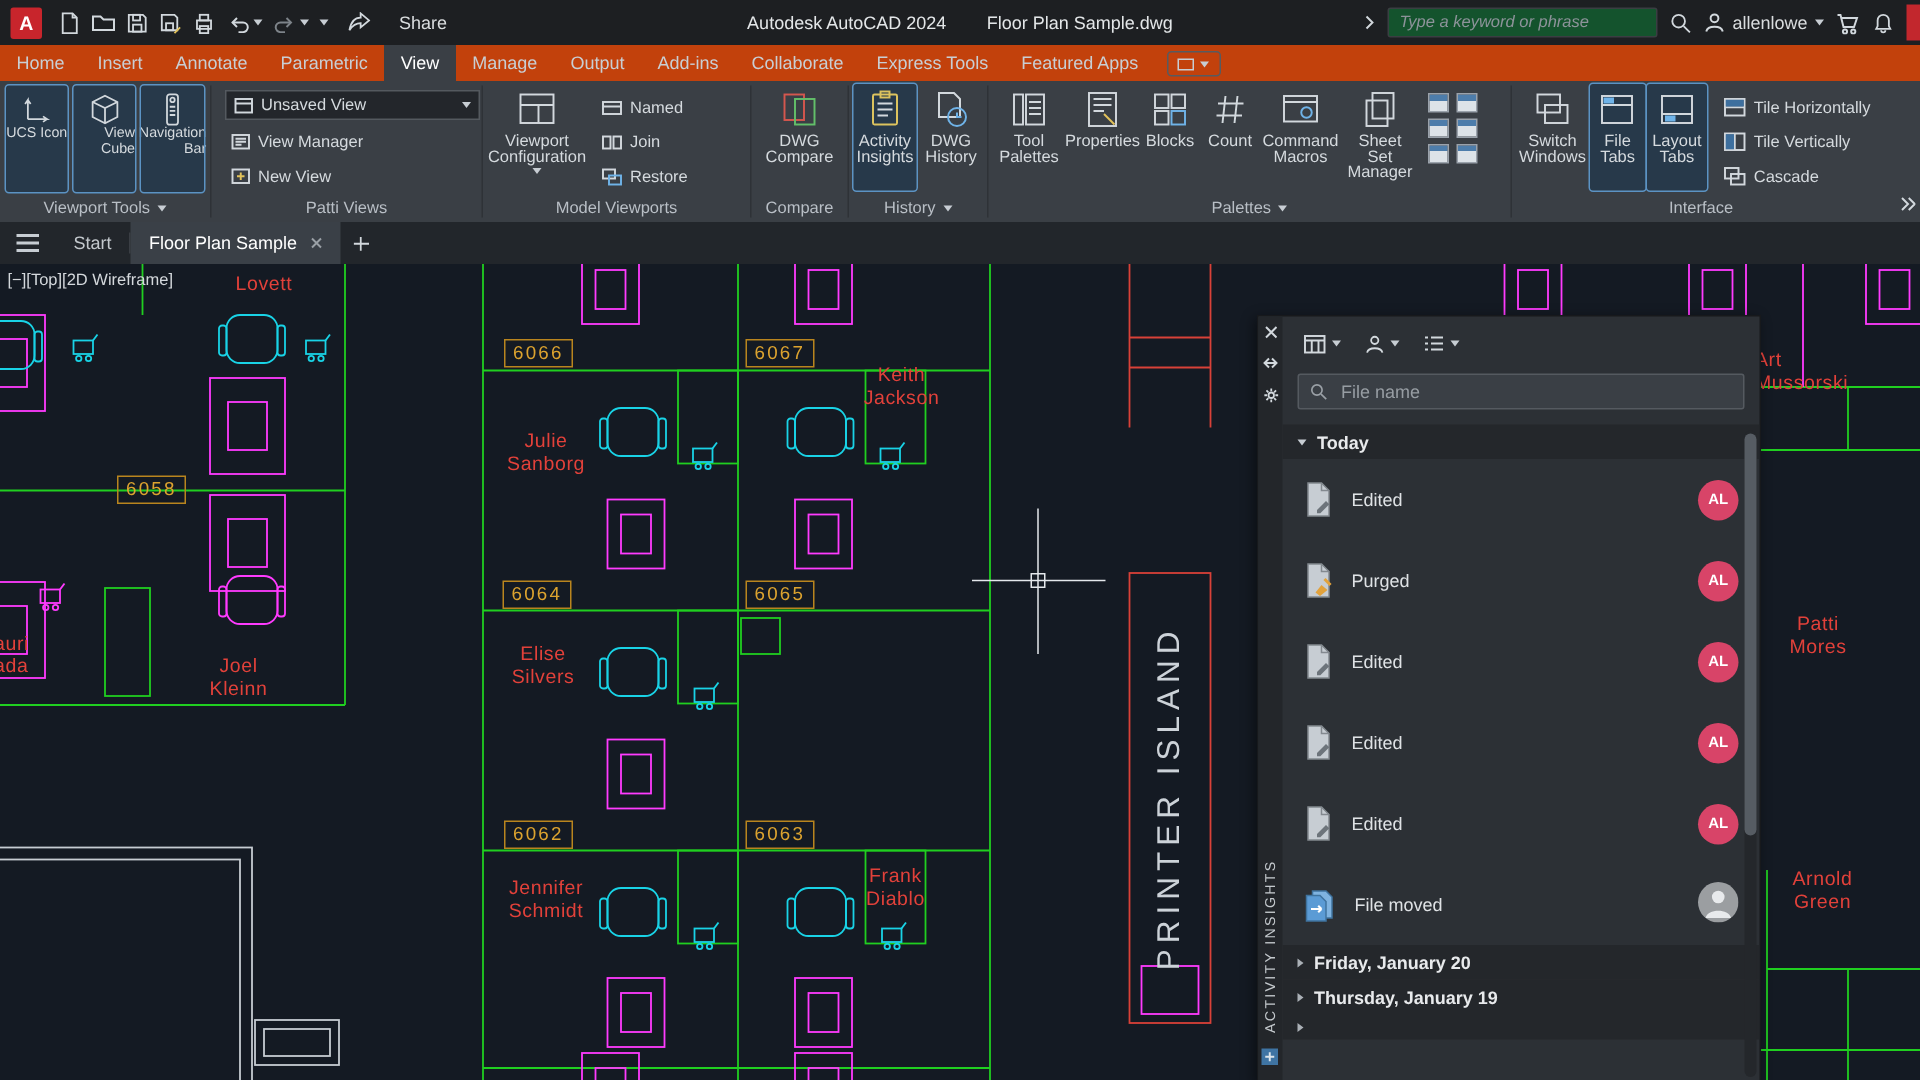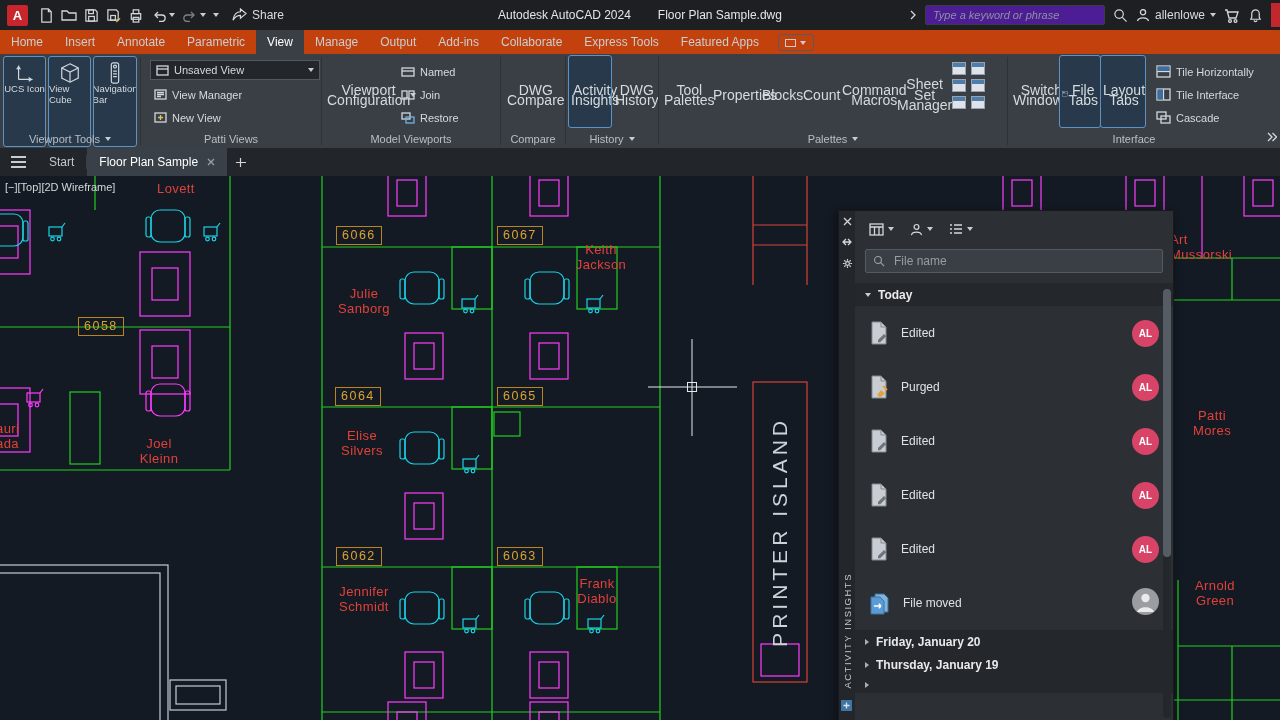--- a/index.html
+++ b/index.html
@@ -5,43 +5,43 @@
   html,body{margin:0;padding:0;width:1280px;height:720px;overflow:hidden;background:#141a23;
     font-family:"Liberation Sans",sans-serif;user-select:none}
   svg.ic{stroke:#d2d8dd;fill:none;stroke-width:1.3}
   .cdown{width:0;height:0;border-left:3.5px solid transparent;border-right:3.5px solid transparent;border-top:4px solid #c7cdd3}
   
   #titlebar{position:absolute;top:0;left:0;right:0;height:30px;background:#1d1f22;display:flex;align-items:center;color:#d9dcde;font-size:12px}
   .alogo{width:21px;height:21px;margin-left:7px;background:#c8252c;border-radius:2px;color:#fff;font-weight:bold;font-size:13px;display:flex;align-items:center;justify-content:center}
   .qat{display:flex;align-items:center;gap:1px;margin-left:8px}
   .qbtn{height:22px;padding:0 3px;display:flex;align-items:center;gap:2px;border-radius:2px}
   .qbtn.dis svg{stroke:#7d8389}
-  .sharebtn{display:flex;align-items:center;gap:5px;margin-left:10px}
+  .sharebtn{display:flex;align-items:center;gap:19px;margin-left:10px}
   .tcenter{position:absolute;left:0;right:0;top:0;height:30px;display:flex;align-items:center;justify-content:center;gap:27px;pointer-events:none;color:#e3e6e8}
   .tright{margin-left:auto;display:flex;align-items:center;gap:8px;padding-right:0}
-  .tsearch{width:168px;height:18px;background:#4c1d95;border:1px solid #3a3e42;border-radius:2px;display:flex;align-items:center;padding:0 5px}
+  .tsearch{width:168px;height:18px;background:#14532d;border:1px solid #3a3e42;border-radius:2px;display:flex;align-items:center;padding:0 5px}
   .tsearch input{flex:1;background:transparent;border:none;outline:none;color:#cfd4d9;font-size:11px;font-family:"Liberation Sans",sans-serif}
   .tsearch input::placeholder{color:#8d939a;font-style:italic}
   .uname{display:flex;align-items:center;gap:5px}
   .redstub{width:9px;height:24px;background:#c2272d}
   
   #ribbontabs{position:absolute;top:30px;left:0;right:0;height:24px;background:#c2410c;display:flex;align-items:stretch;color:#c9ced3;font-size:12px}
   .rtab{padding:0 11px;display:flex;align-items:center;cursor:default}
   .rtab.active{background:#3a3f45;color:#fff}
   .ribopts{border:1px solid #565b61;border-radius:3px;width:34px;height:15px;margin:4px 0 0 8px;display:flex;align-items:center;justify-content:center;gap:4px}
   .ribopts b{width:9px;height:6px;border:1px solid #c7cdd3}
   
   #ribbon{position:absolute;top:54px;left:0;right:0;height:94px;background:#3a3f45;display:flex;border-bottom:1px solid #24272b}
   .panel{display:flex;flex-direction:column}
   .pbody{height:77px;display:flex;align-items:flex-start;padding:2px 3px;box-sizing:border-box}
   .pname{height:16px;display:flex;align-items:center;justify-content:center;font-size:11px;color:#b9bfc6;gap:5px}
   .pdiv{width:1px;background:#2e3237;margin:3px 0}
-  .vbtn{width:42px;height:89px;margin:1px;display:flex;flex-direction:column;align-items:center;justify-content:flex-start;padding-top:5px;box-sizing:border-box;color:#d5dade;font-size:9.5px;line-height:10.5px;text-align:left;border-radius:2px}
+  .vbtn{width:42px;height:71px;margin:1px;display:flex;flex-direction:column;align-items:center;justify-content:flex-start;padding-top:5px;box-sizing:border-box;color:#d5dade;font-size:9.5px;line-height:10.5px;text-align:right;border-radius:2px}
   .on{background:#27394a;outline:1px solid #5b93c4}
-  .bigbtn{display:flex;flex-direction:row;align-items:center;justify-content:flex-start;padding:4px 2px 0;color:#d5dade;font-size:14px;line-height:10.5px;text-align:center;border-radius:2px;height:71px;box-sizing:border-box}
+  .bigbtn{display:flex;flex-direction:column;align-items:center;justify-content:flex-start;padding:4px 2px 0;color:#d5dade;font-size:11px;line-height:10.5px;text-align:center;border-radius:2px;height:71px;box-sizing:border-box}
   .bigbtn .lbl{margin-top:3px}
   .srow{display:flex;align-items:center;gap:5px;height:23px;font-size:11px;color:#d5dade;padding:0 4px;white-space:nowrap}
   .nvcol{display:flex;flex-direction:column;padding:2px 6px}
   .dd{display:flex;align-items:center;gap:5px;background:#23262b;border:1px solid #54595f;height:18px;padding:0 5px;font-size:11px;color:#d5dade;width:158px;margin:2px 0 3px}
   .mgrid{display:grid;grid-template-columns:15px 15px;gap:4px;margin:6px 3px 0 6px}
   .mico{width:14px;height:13px;border:1px solid #9aa2ab;background:linear-gradient(#4d7dab 0 4px,#dde3e8 4px 100%);box-sizing:border-box}
   .ofl{position:absolute;right:3px;bottom:2px}
   
   #filetabs{position:absolute;top:148px;left:0;right:0;height:28px;background:#22262b;display:flex;align-items:center;color:#c3c8cd;font-size:12px}
   .hamb{width:15px;display:flex;flex-direction:column;gap:3px;margin:0 11px}
@@ -439,21 +439,21 @@
               <rect x="1.5" y="1.5" width="12" height="4.5" fill="#3d6f9e" stroke="none"></rect>
             </svg>
           <span>Tile Horizontally</span>
         </div>
         <div class="srow">
           <svg class="ic" width="15" height="13" viewBox="0 0 15 13">
               <rect x="1" y="1" width="13" height="11"></rect>
               <path d="M7.5 1v11"></path>
               <rect x="1.5" y="1.5" width="5.5" height="10" fill="#3d6f9e" stroke="none"></rect>
             </svg>
-          <span>Tile Interface</span>
+          <span>Tile Vertically</span>
         </div>
         <div class="srow">
           <svg class="ic" width="15" height="13" viewBox="0 0 15 13">
               <rect x="1" y="1" width="9" height="7"></rect>
               <rect x="5" y="5" width="9" height="7"></rect>
             </svg>
           <span>Cascade</span>
         </div>
       </div>
     </div>

